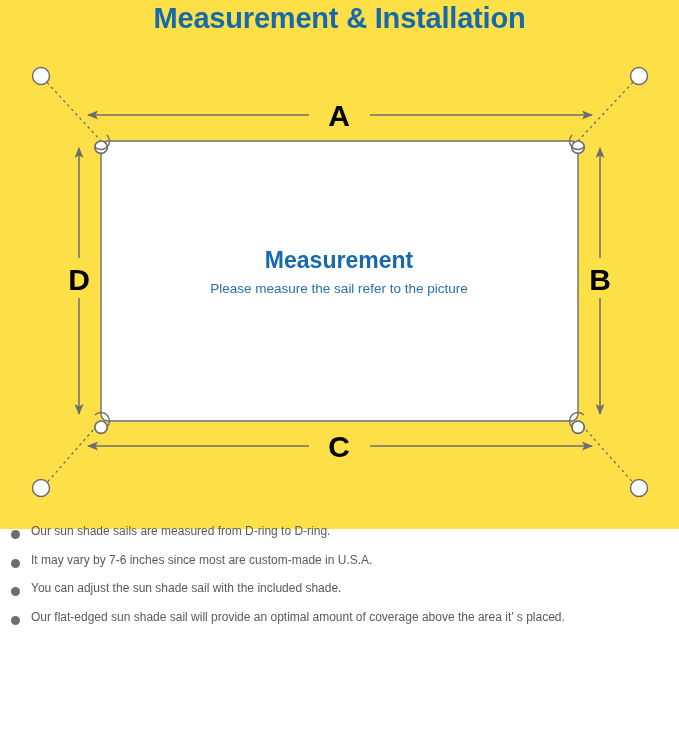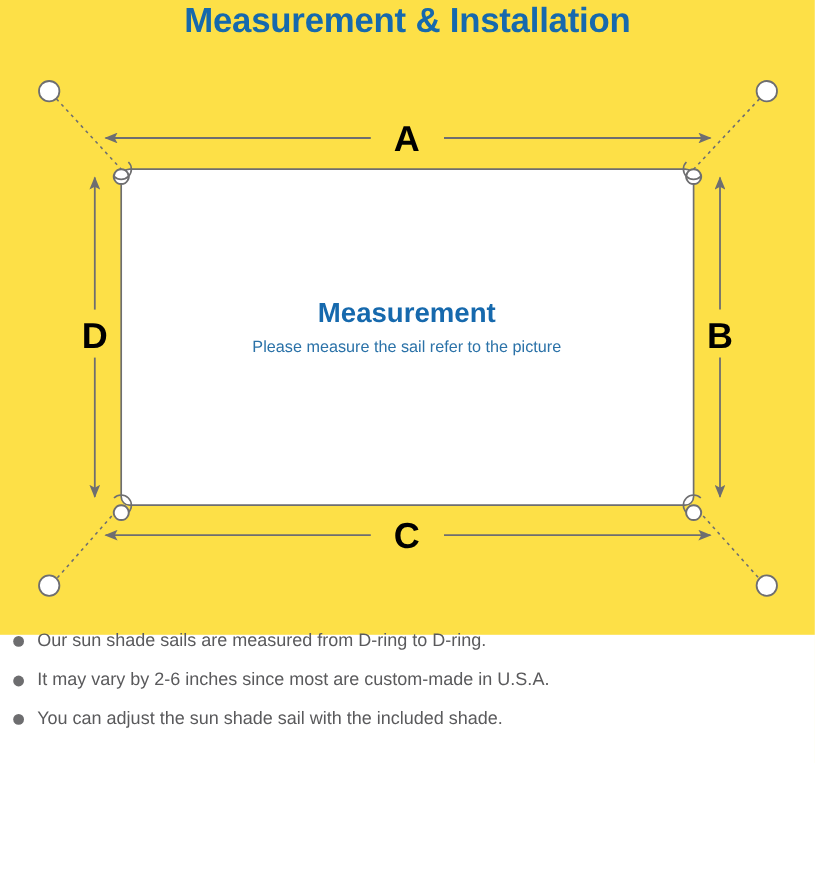--- a/index.html
+++ b/index.html
@@ -82,21 +82,21 @@
   .note-bullet {
     flex: 0 0 auto;
     width: 9px;
     height: 9px;
     border-radius: 50%;
     background: #6d6d6f;
     margin: 6px 11px 0 3px;
   }
   .note-text {
     flex: 1 1 auto;
-    font-size: 15px;
+    font-size: 12px;
     color: #5a5a5c;
     font-family: "Liberation Sans", sans-serif;
   }
 </style>
 </head>
 <body>
 
 <div id="page">
 
   <div class="page-title">Measurement &amp; Installation</div>
@@ -172,25 +172,29 @@
 
   <div class="notes">
 
     <div class="note-item">
       <span class="note-bullet"></span>
       <span class="note-text">Our sun shade sails are measured from D-ring to D-ring.</span>
     </div>
 
     <div class="note-item">
       <span class="note-bullet"></span>
-      <span class="note-text">It may vary by 2-6 inches since most are custom-made in U.S.A.</span>
+      <span class="note-text">It may vary by 7-6 inches since most are custom-made in U.S.A.</span>
     </div>
 
 
     <div class="note-item">
       <span class="note-bullet"></span>
       <span class="note-text">You can adjust the sun shade sail with the included shade.</span>
     </div>
 
+    <div class="note-item">
+      <span class="note-bullet"></span>
+      <span class="note-text">Our flat-edged sun shade sail will provide an optimal amount of coverage above the area it’  s placed.</span>
+    </div>
 
   </div>
 
 </div>
 
 </body></html>

